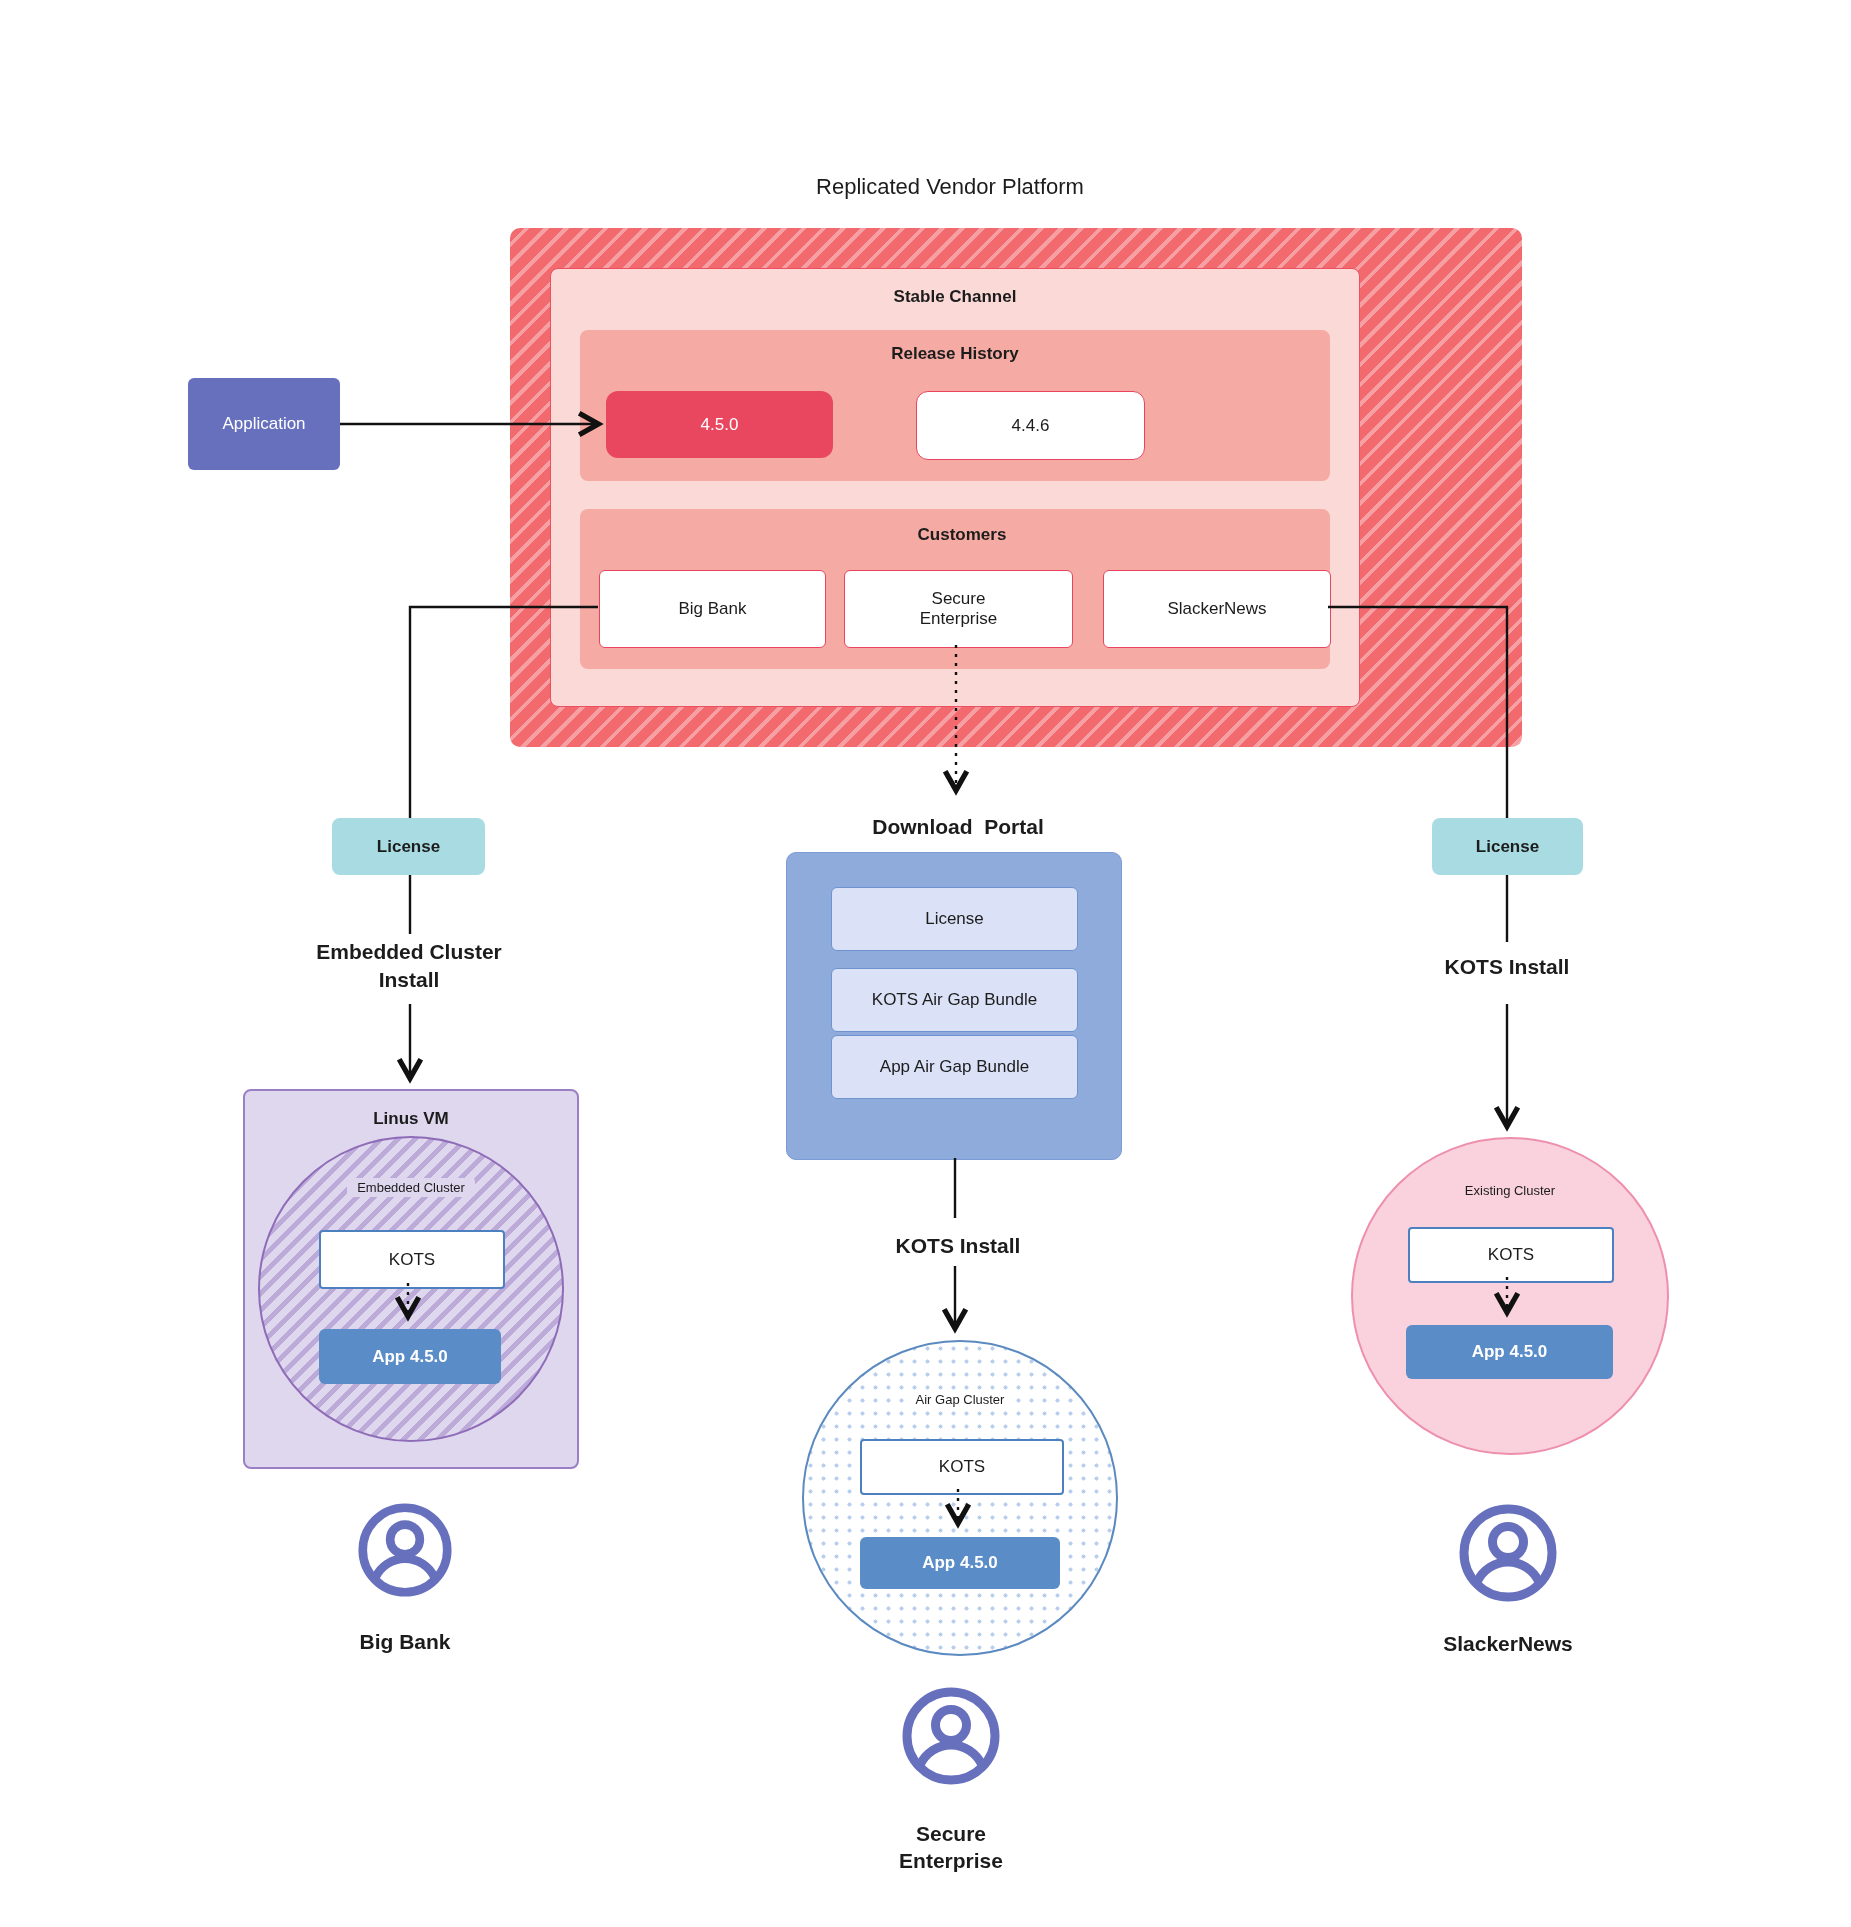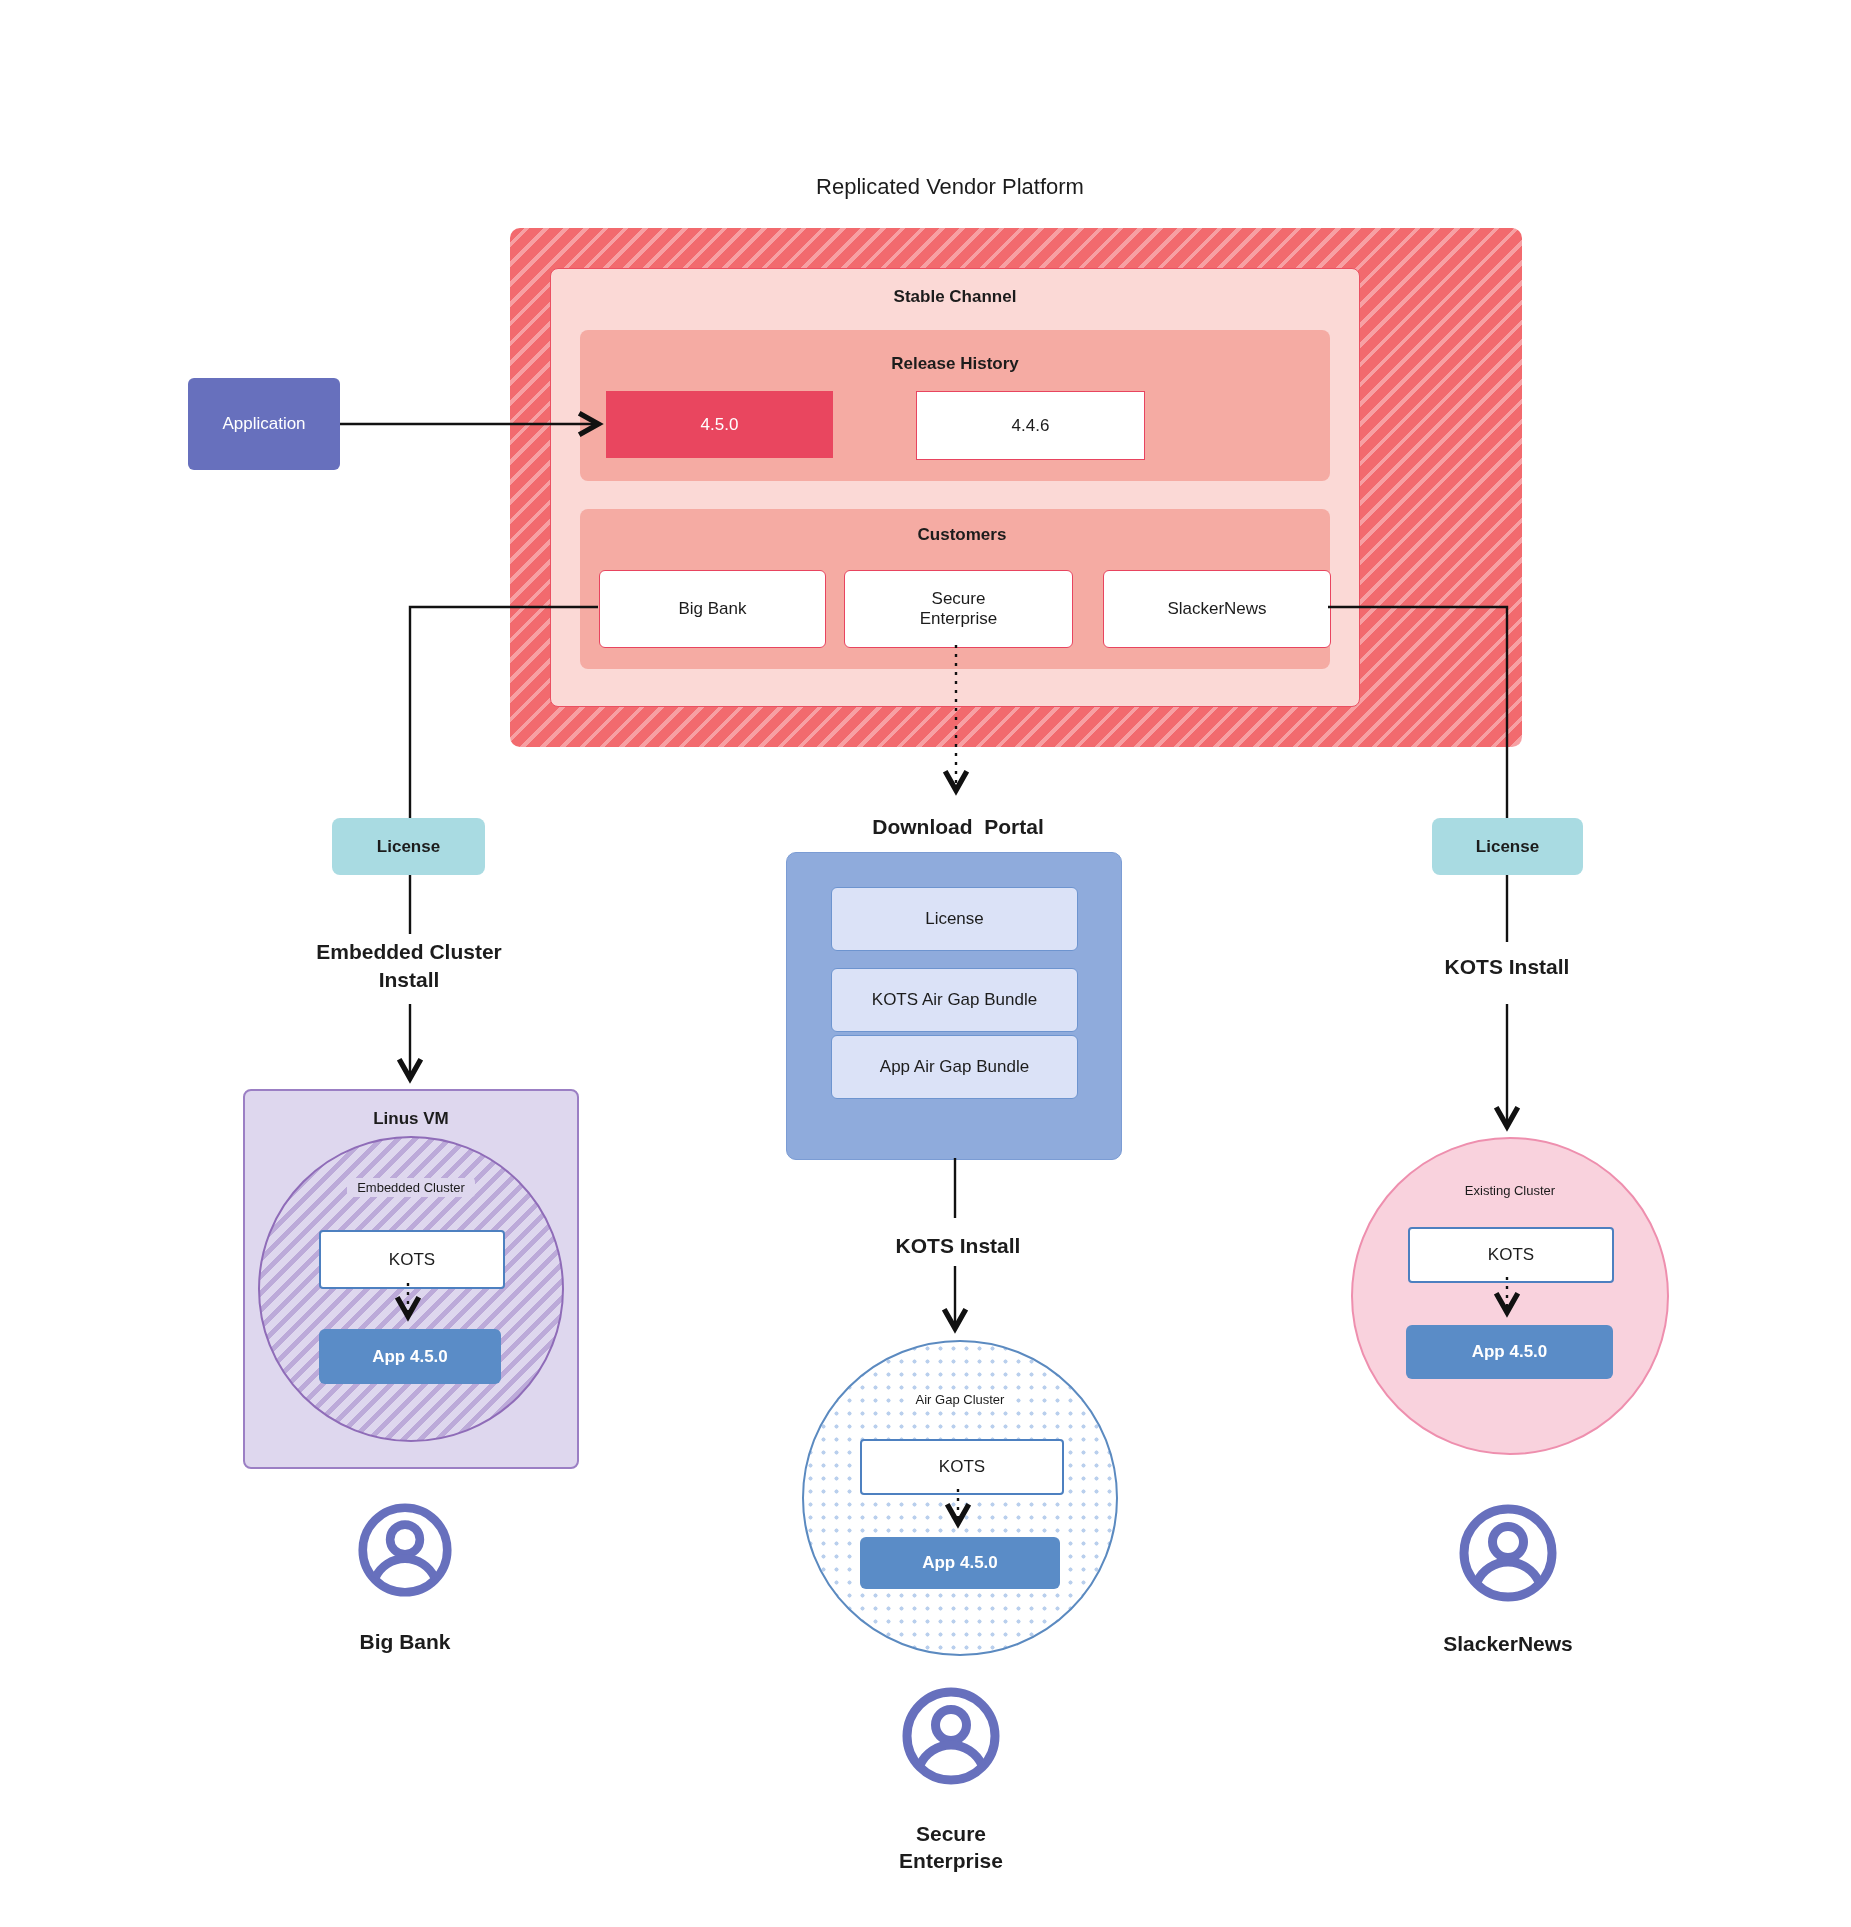--- a/index.html
+++ b/index.html
@@ -10,21 +10,21 @@
 
   
   .red-box{left:510px;top:228px;width:1012px;height:519px;border-radius:10px;
     background:repeating-linear-gradient(135deg,#f26a6e 0px,#f26a6e 10px,#f7a0a3 10px,#f7a0a3 14px);}
   .stable-box{left:40px;top:40px;width:808px;height:437px;background:#fbd9d6;
     border:1.5px solid #ea5062;border-radius:8px;}
   .sec-label{left:0;width:100%;text-align:center;font-size:17px;font-weight:600;}
   .salmon{background:#f5aba3;border-radius:8px;}
   .release-box{left:29px;top:61px;width:750px;height:151px;}
   .customers-box{left:29px;top:240px;width:750px;height:160px;}
-  .rel{height:67px;top:61px;border-radius:0;font-size:17px;}
+  .rel{height:67px;top:61px;border-radius:12px;font-size:17px;}
   .rel-450{left:26px;width:227px;background:#e9465f;color:#fff;}
   .rel-446{left:292px;width:227px;background:#fff;border:1.5px solid #e8445f;margin-left:44px;}
   .cust{top:61px;height:76px;background:#fff;border:1.5px solid #e8445f;border-radius:6px;font-size:17px;}
   .cust span{display:inline-block;max-width:130px;}
   .cust-0{left:19px;width:225px;}
   .cust-1{left:264px;width:227px;}
   .cust-2{left:523px;width:226px;}
 
   .diagram-title{left:600px;top:174px;width:700px;text-align:center;font-size:22px;font-weight:400;}
 
@@ -96,21 +96,21 @@
 
 <div class="canvas">
 
   <div class="abs diagram-title">Replicated Vendor Platform</div>
 
   <div class="abs red-box">
     <div class="abs stable-box">
       <div class="abs sec-label" style="top:18px;">Stable Channel</div>
 
       <div class="abs salmon release-box">
-        <div class="abs sec-label" style="top:24px;">Release History</div>
+        <div class="abs sec-label" style="top:14px;">Release History</div>
         <div class="abs center-text rel rel-450">4.5.0</div>
         <div class="abs center-text rel rel-446">4.4.6</div>
       </div>
 
       <div class="abs salmon customers-box">
         <div class="abs sec-label" style="top:16px;margin-left:7px;">Customers</div>
         <div class="abs center-text cust cust-0">
           <span>Big Bank</span>
         </div>
         <div class="abs center-text cust cust-1">

